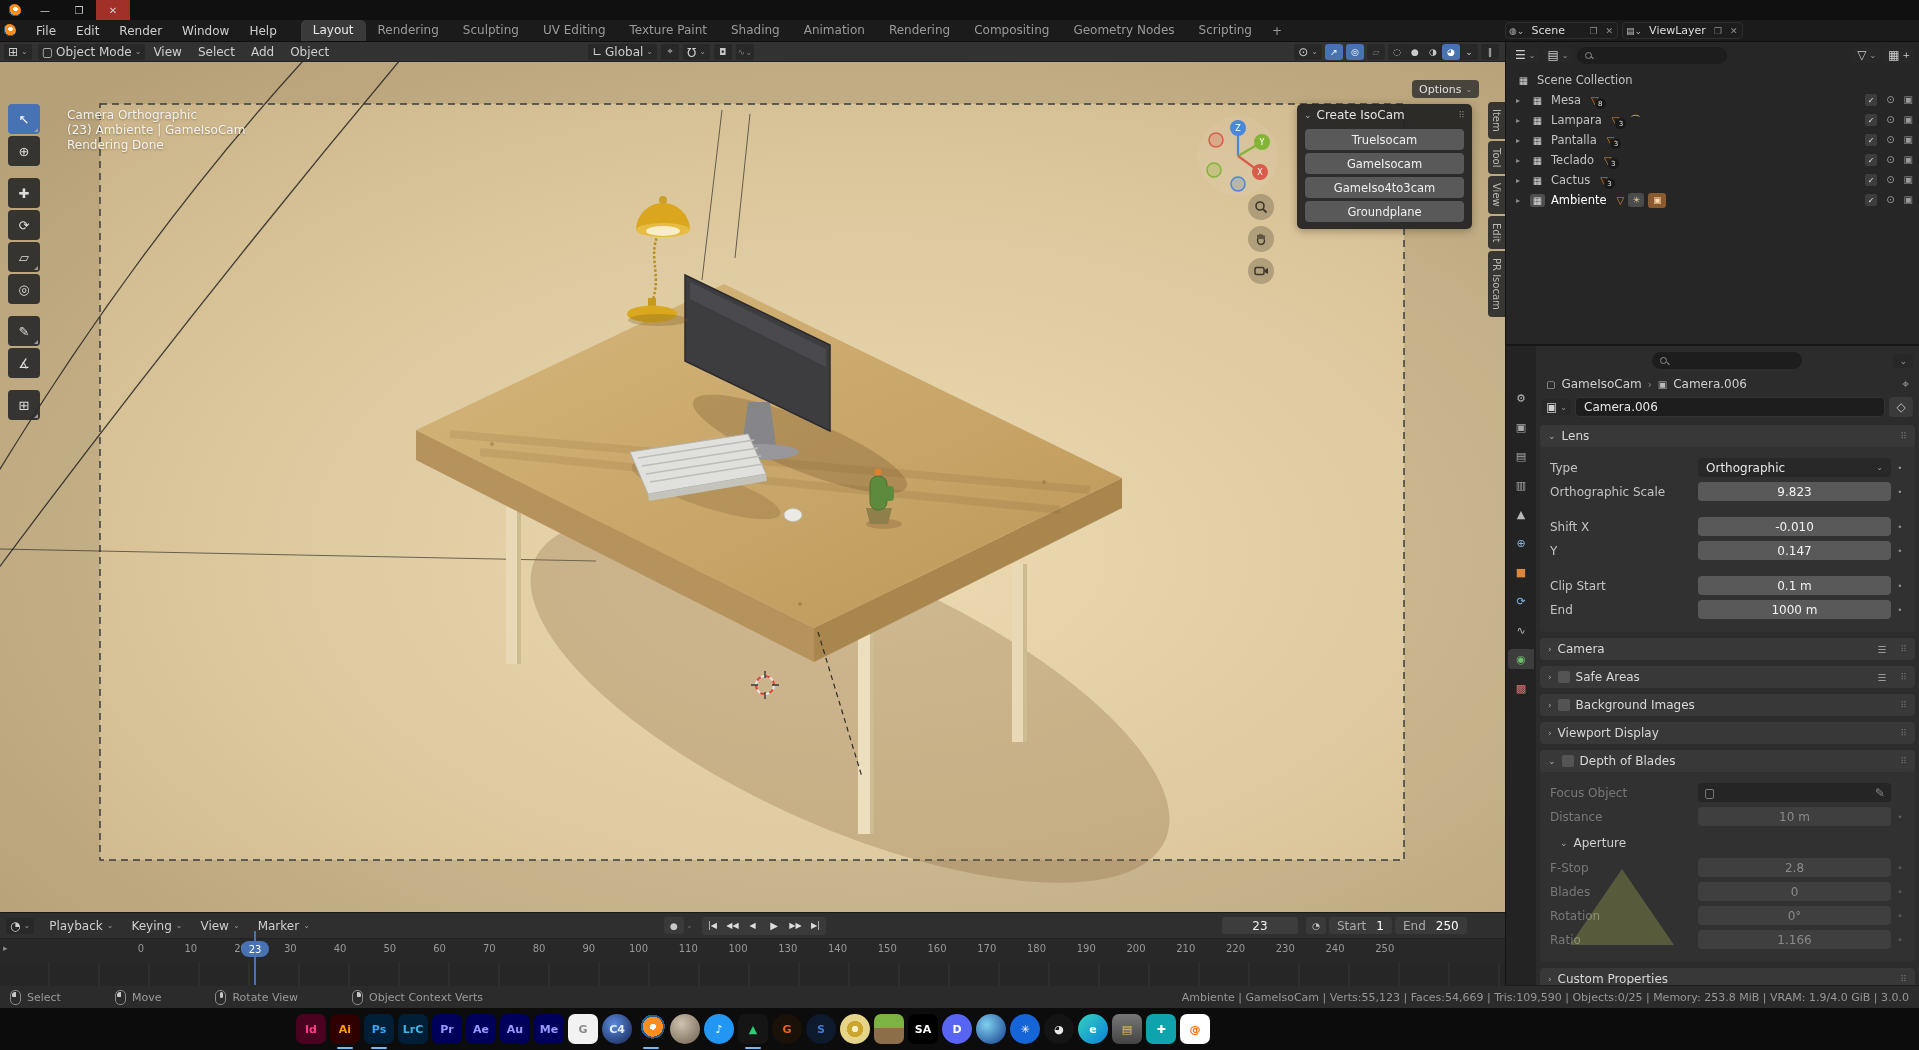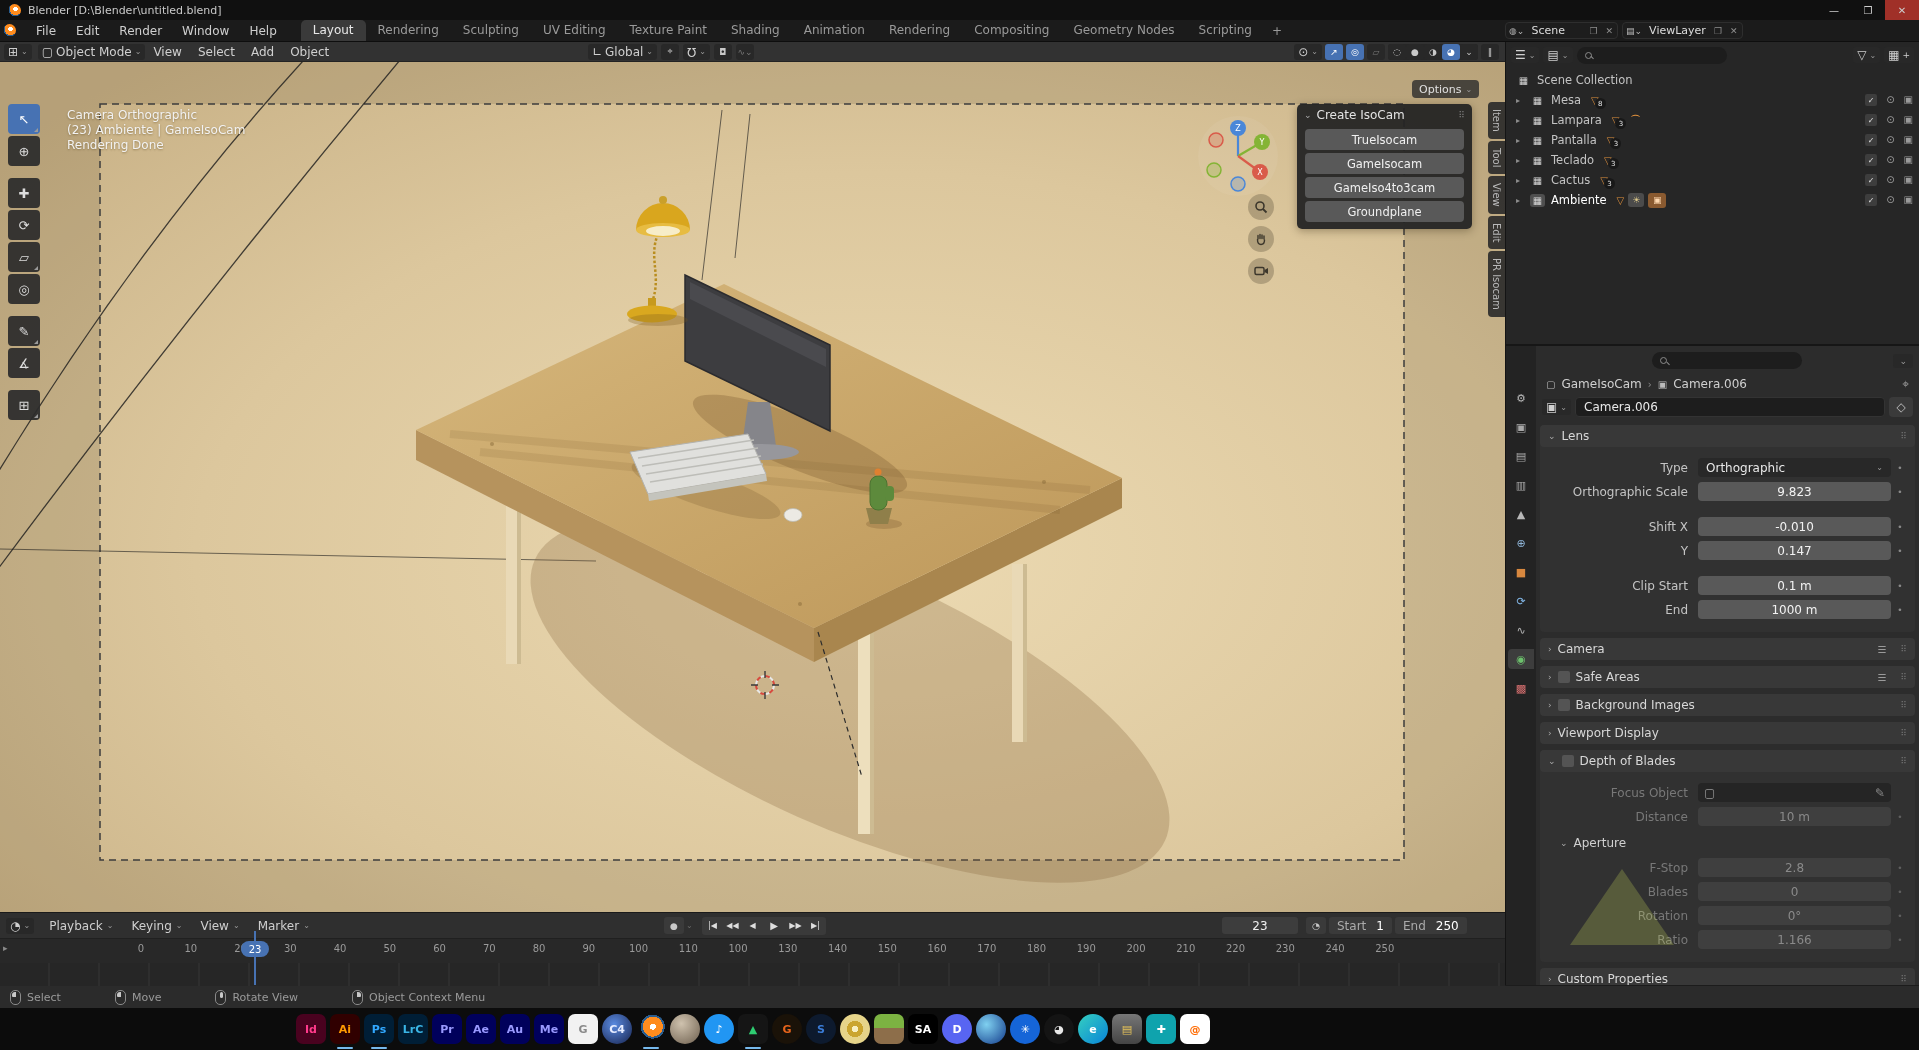--- a/index.html
+++ b/index.html
@@ -126,21 +126,21 @@
   .name-input { flex:1; height:20px; background:#1d1d1d; border:1px solid #333; border-radius:4px; display:flex; align-items:center; padding:0 8px; color:#e8e8e8; }
   .shield-chip { width:24px; height:20px; background:#3a3a3a; border-radius:4px; display:flex; align-items:center; justify-content:center; color:#bbb; }
   .panel { background:#313131; border-radius:4px; margin-bottom:6px; }
   .panel-hdr { height:22px; display:flex; align-items:center; gap:6px; padding:0 8px; color:#d8d8d8; background:#383838; border-radius:4px; }
   .panel-hdr .caret { font-size:9px; color:#aaa; }
   .panel-hdr .dots { margin-left:auto; color:#6f6f6f; font-size:9px; }
   .panel-hdr .preset { margin-left:auto; color:#9a9a9a; font-size:10px; }
   .panel-hdr .preset + .dots { margin-left:8px; }
   .panel-body { padding:7px 0 9px; }
   .prow { display:flex; align-items:center; height:21px; margin:3px 6px 3px 10px; }
-  .plabel { width:148px; text-align:right; padding-right:10px; color:#c4c4c4; white-space:nowrap; }
+  .plabel { width:148px; padding-right:10px; color:#c4c4c4; white-space:nowrap; }
   .pfield { flex:1; height:19px; background:#595959; border-radius:4px; display:flex; align-items:center; justify-content:center; color:#f2f2f2; }
   .pfield.drop { background:#282828; justify-content:space-between; padding:0 8px; color:#e8e8e8; }
   .pfield.drop .cv { margin-left:auto; font-size:8px; color:#9a9a9a; }
   .pdot { width:18px; text-align:center; color:#8a8a8a; font-size:9px; }
   .gap { height:8px; }
   .checkbox { width:12px; height:12px; background:#545454; border-radius:2px; flex:none; }
   .panel.disabled .plabel { color:#787878; }
   .panel.disabled .pfield { background:#3f3f3f; color:#8a8a8a; }
   .panel.disabled .pdot { color:#5f5f5f; }
   .obj-field { background:#252525 !important; justify-content:flex-start !important; padding:0 6px; gap:6px; color:#9a9a9a !important; }
@@ -162,21 +162,20 @@
   .tb-icon { width:30px; height:30px; border-radius:7px; display:flex; align-items:center; justify-content:center; font-weight:bold; font-size:11px; position:relative; }
   .tb-icon.circle { border-radius:50%; }
   .tb-icon.running::after { content:""; position:absolute; bottom:-5px; left:7px; right:7px; height:2.5px; background:#76b9ed; border-radius:2px; }
   .tb-icon.small-label { font-size:11px; }
 </style>
 </head>
 <body>
 
 <div class="titlebar">
   <span class="blender-logo"></span>
-  <span class="title-text">Blender [D:\Blender\untitled.blend]</span>
   <div class="win-controls">
     <span class="win-btn">—</span>
     <span class="win-btn">❐</span>
     <span class="win-btn win-close">✕</span>
   </div>
 </div>
 
 <div class="topbar">
   <span class="tb-logo">
       <span class="blender-logo"></span>
@@ -848,22 +847,23 @@
     <span class="hint">
       <span class="mouse noop mouse-left"></span>
       <span>Move</span>
     </span>
     <span class="hint">
       <span class="mouse noop mouse-middle"></span>
       <span>Rotate View</span>
     </span>
     <span class="hint">
       <span class="mouse noop mouse-right"></span>
-      <span>Object Context Menu</span>
+      <span>Object Context Verts</span>
     </span>
+  <span class="status-stats">Ambiente | GameIsoCam | Verts:55,123 | Faces:54,669 | Tris:109,590 | Objects:0/25 | Memory: 253.8 MiB | VRAM: 1.9/4.0 GiB | 3.0.0</span>
 </div>
 
 <div class="taskbar">
   <span class="tb-icon" style="background: rgb(73, 2, 31); color: rgb(255, 58, 140);">Id</span>
     <span class="tb-icon running" style="background: rgb(48, 0, 0); color: rgb(255, 154, 0);">Ai</span>
     <span class="tb-icon running" style="background: rgb(0, 30, 54); color: rgb(49, 168, 255);">Ps</span>
     <span class="tb-icon small-label" style="background: rgb(0, 30, 54); color: rgb(58, 181, 230);">LrC</span>
     <span class="tb-icon" style="background: rgb(0, 0, 91); color: rgb(153, 153, 255);">Pr</span>
     <span class="tb-icon" style="background: rgb(0, 0, 91); color: rgb(153, 153, 255);">Ae</span>
     <span class="tb-icon" style="background: rgb(0, 0, 91); color: rgb(153, 153, 255);">Au</span>

